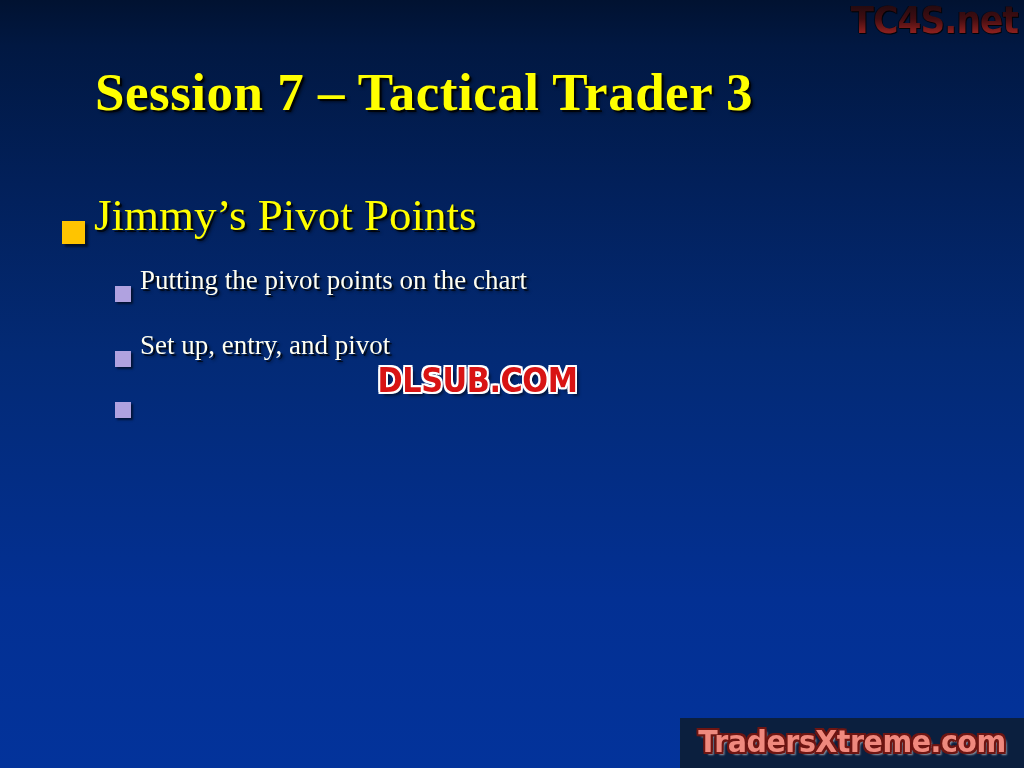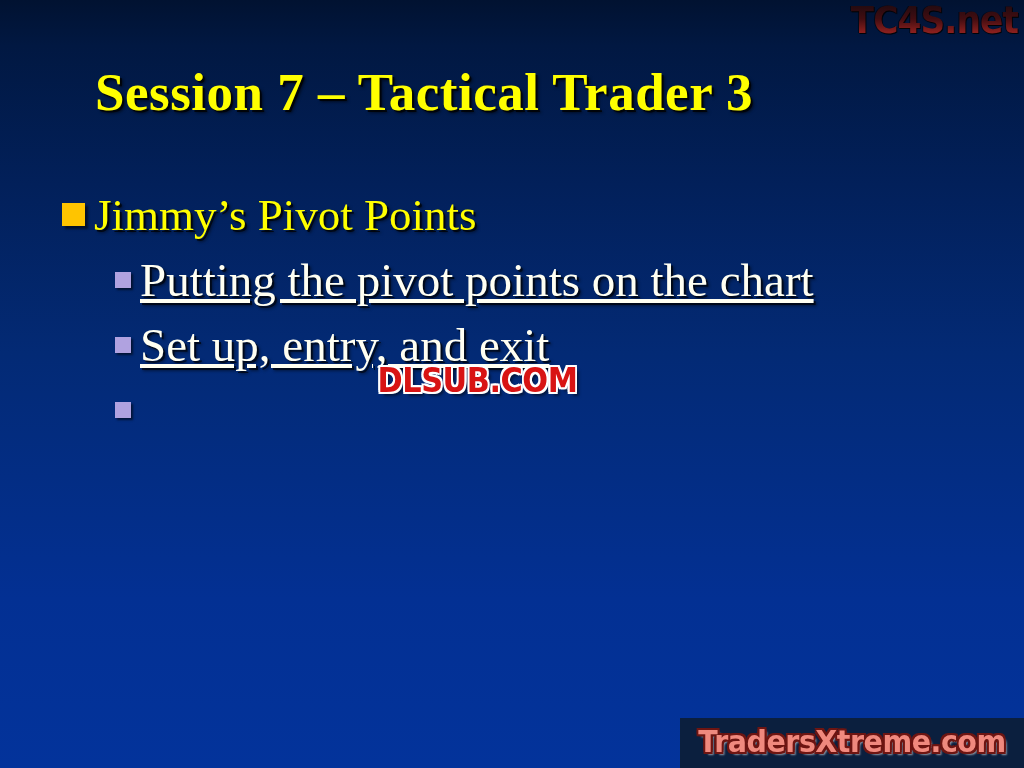--- a/index.html
+++ b/index.html
@@ -50,21 +50,21 @@
   
   .body-block {
     position: absolute;
     left: 0;
     top: 186px;
     width: 1024px;
   }
 
   .bullet-row {
     display: flex;
-    align-items: flex-start;
+    align-items: flex-end;
   }
 
   
   .lvl1 {
     padding-left: 62px;
     margin-bottom: 14px;
   }
   .lvl1 .sq {
     width: 23px;
     height: 23px;
@@ -92,28 +92,27 @@
   .lvl2 .sq {
     width: 16px;
     height: 16px;
     background: #b0a2e0;
     margin-top: 14px;
     margin-right: 9px;
     flex: 0 0 auto;
     box-shadow: 2px 2px 2px rgba(0,0,0,0.55);
   }
   .lvl2 .btext {
-    font-size: 47px;
+    font-size: 27px;
     line-height: 44px;
     color: #fffff2;
     text-shadow:
        2px 2px 0 rgba(0,0,0,0.62),
        3px 3px 3px rgba(0,0,0,0.45);
     white-space: nowrap;
-    text-decoration: underline;
   }
 
   
   .wm-tc4s {
     position: absolute;
     right: 6px;
     top: 1px;
     font-family: "DejaVu Sans", "Liberation Sans", sans-serif;
     font-weight: bold;
     font-size: 37px;
@@ -217,21 +216,21 @@
       <span class="btext">Jimmy’s Pivot Points</span>
     </div>
 
     <div class="bullet-row lvl2">
       <span class="sq"></span>
       <span class="btext">Putting the pivot points on the chart</span>
     </div>
 
     <div class="bullet-row lvl2">
       <span class="sq"></span>
-      <span class="btext">Set up, entry, and exit</span>
+      <span class="btext">Set up, entry, and pivot</span>
     </div>
 
     <div class="bullet-row lvl2">
       <span class="sq"></span>
     </div>
 
   </div>
 
   <div class="wm-tc4s">TC4S.net</div>
 

